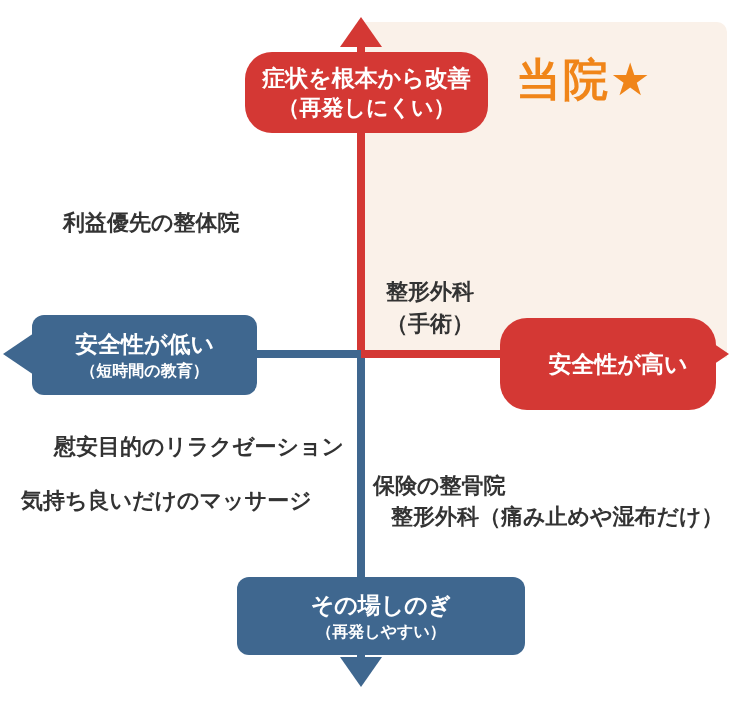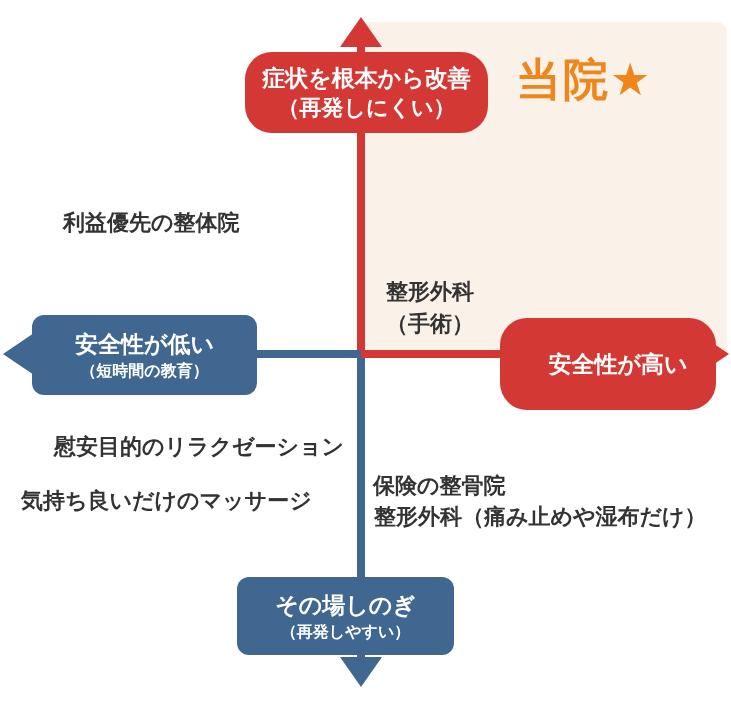--- a/index.html
+++ b/index.html
@@ -37,21 +37,21 @@
     line-height:1.32;
   }
   .axis-box.red{background:var(--red);border-radius:27px;}
   .axis-box.blue{background:var(--blue);}
   .axis-box .l1{font-size:23px;}
   .axis-box .l2{font-size:16px;}
   .axis-box.top-box .l2{font-size:22px;}
   .box-top{left:245px;top:52px;width:243px;height:81px;}
   .box-left{left:32px;top:315px;width:225px;height:80px;}
   .box-right{left:500px;top:318px;width:196px;height:92px;padding-left:20px;}
-  .box-bottom{left:237px;top:577px;width:217px;height:78px;}
+  .box-bottom{left:237px;top:577px;width:288px;height:78px;}
   .our-clinic{
     position:absolute;
     left:516px;top:50px;
     color:var(--orange);
     font-size:45px;
     font-weight:bold;
     letter-spacing:2px;
     white-space:nowrap;
   }
   .note{
@@ -64,21 +64,21 @@
   .note-tl1{left:14px;top:161px;}
   .note-tl2{left:63px;top:208px;}
   .note-center{
     left:370px;top:276px;width:120px;
     text-align:center;white-space:normal;
     font-size:22px;line-height:1.45;
   }
   .note-bl1{left:21px;top:432px;margin-left:33px;}
   .note-bl2{left:21px;top:486px;}
   .note-br1{left:373px;top:471px;}
-  .note-br2{left:374px;top:502px;}
+  .note-br2{left:391px;top:502px;}
 </style>
 </head>
 <body>
 
 <div class="canvas">
 
   <div class="cream-bg"></div>
 
   <svg class="axes" width="731" height="708" viewBox="0 0 731 708">
 

